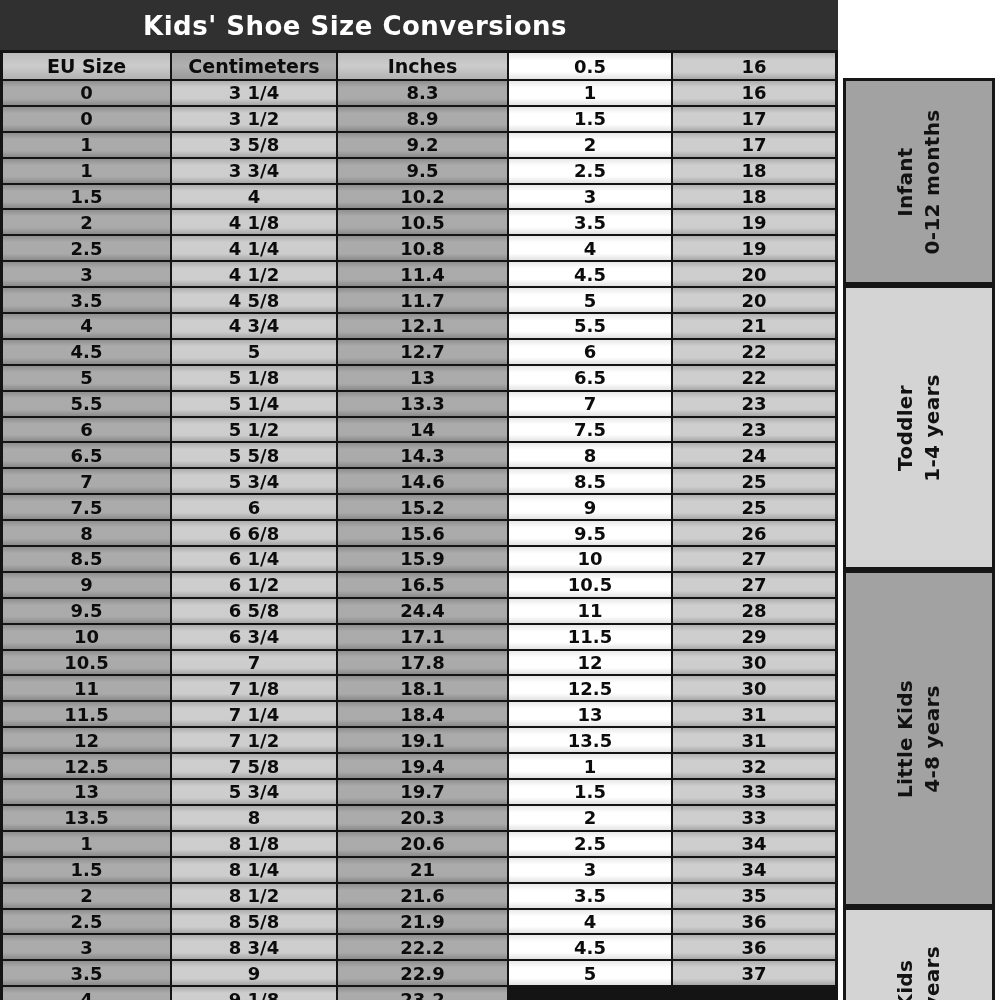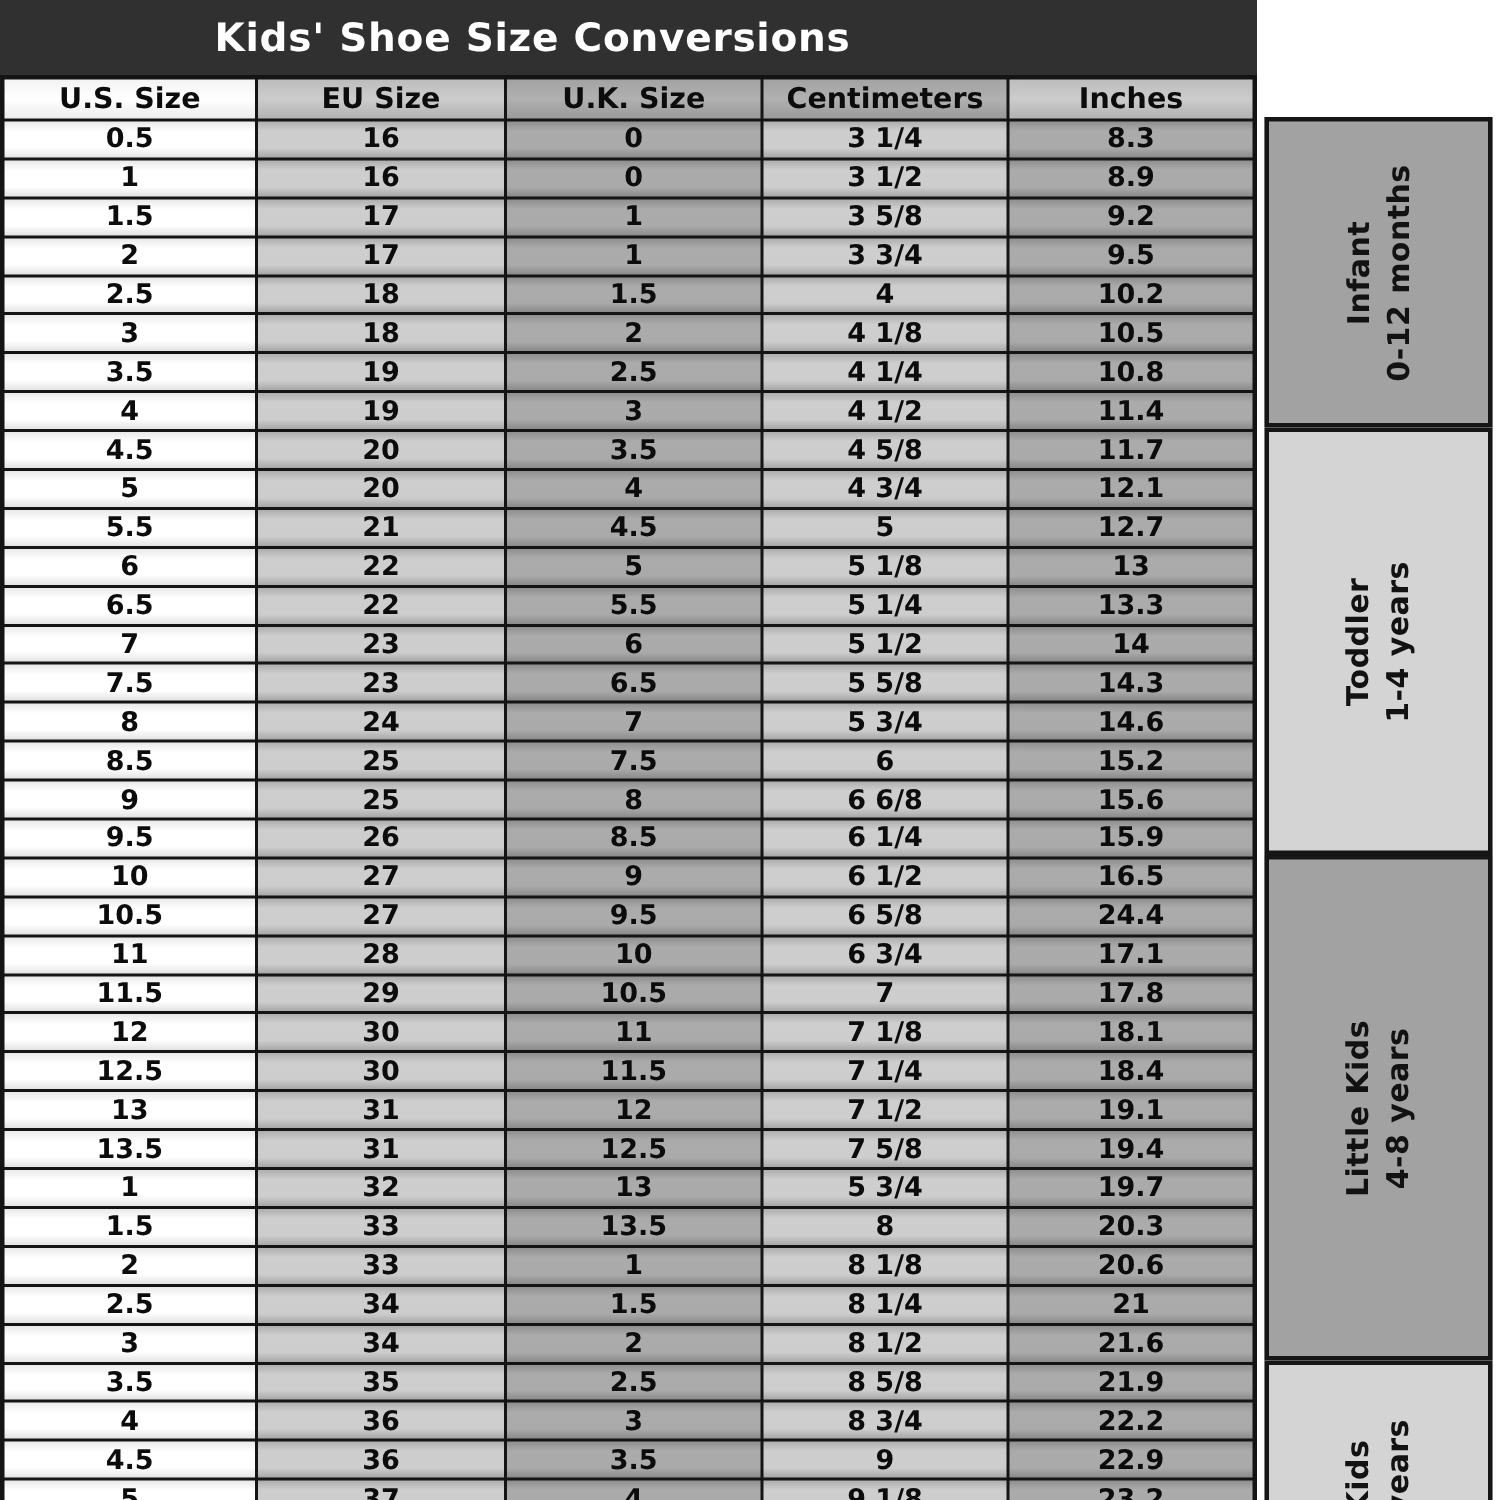--- a/index.html
+++ b/index.html
@@ -82,23 +82,21 @@
 </head>
 <body>
 
 <div class="stage">
 
   <div class="title-bar">
     <span class="title">Kids' Shoe Size Conversions</span>
   </div>
 
   <div class="grid" id="conv-grid">
-    <div class="cell hcell h0">U.S. Size</div>
     <div class="cell hcell h1">EU Size</div>
-    <div class="cell hcell h2">U.K. Size</div>
     <div class="cell hcell h4">Centimeters</div>
     <div class="cell hcell h3">Inches</div>
 
   <div class="cell c0">0.5</div>
       <div class="cell c1">16</div>
       <div class="cell c2">0</div>
       <div class="cell c3">3 1/4</div>
       <div class="cell c4">8.3</div>
       <div class="cell c0">1</div>
       <div class="cell c1">16</div>

